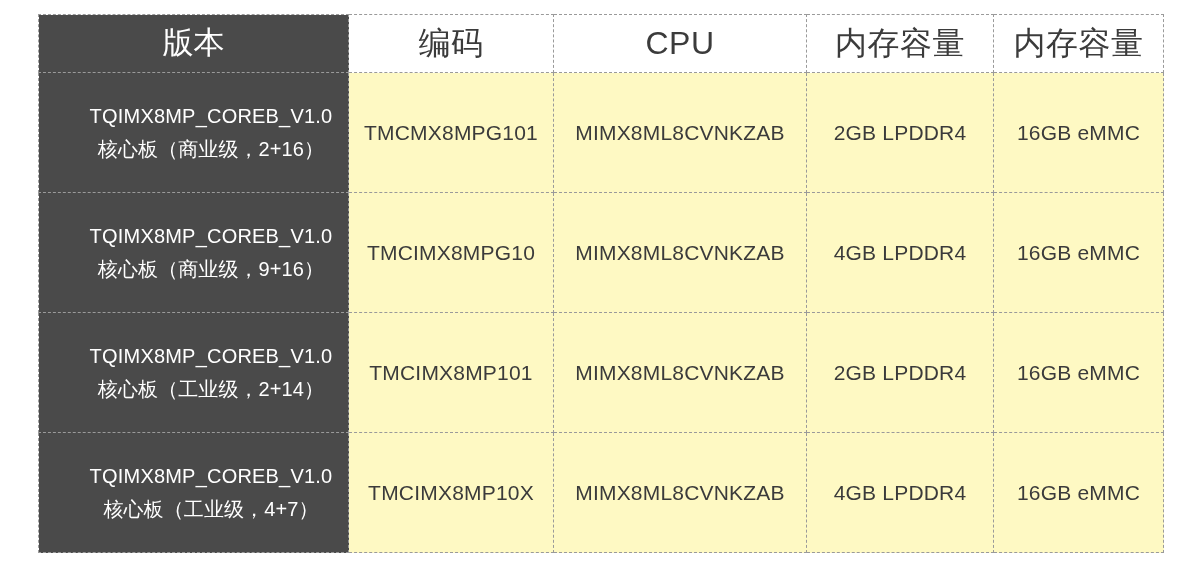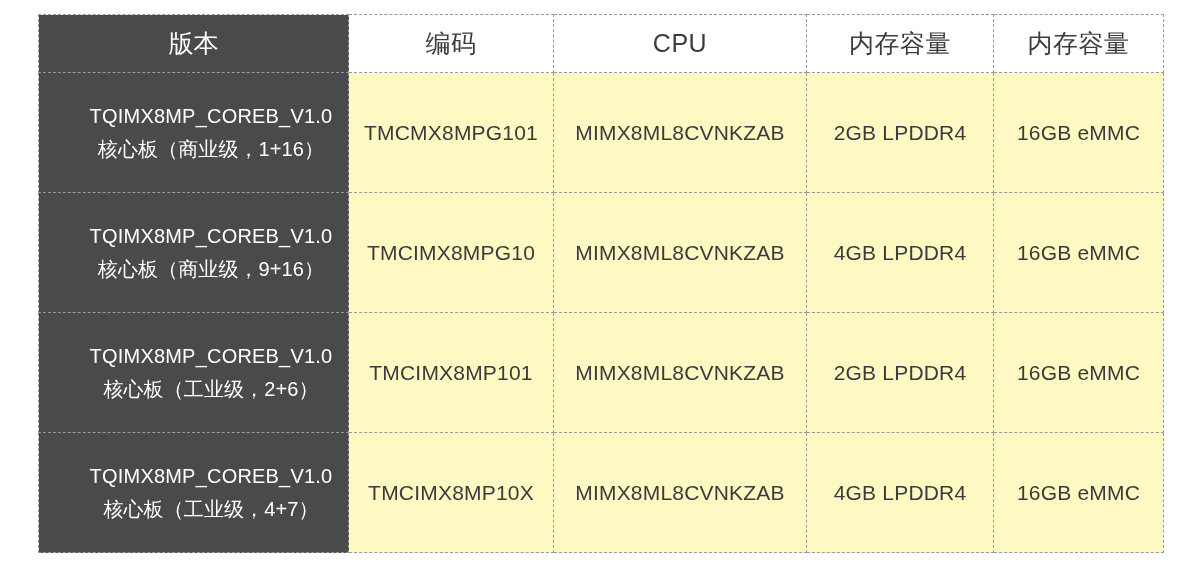--- a/index.html
+++ b/index.html
@@ -61,27 +61,27 @@
     display: block;
     white-space: nowrap;
     padding-left: 35px;
   }
   .cell-version .vline.latin {
     letter-spacing: 0.2px;
   }
 
   
   .header-row .cell-version {
-    font-size: 25px;
+    font-size: 31px;
     line-height: 1.3;
   }
   .header-cell {
     background: #ffffff;
     color: #3b3b3b;
-    font-size: 25px;
+    font-size: 32px;
     line-height: 1.3;
     letter-spacing: 0.5px;
   }
 
   
   .cell-data {
     background: #fef9c3;
     color: #3b3b3b;
     font-size: 21px;
     line-height: 1.4;
@@ -110,41 +110,41 @@
         <th class="header-cell">编码</th>
         <th class="header-cell">CPU</th>
         <th class="header-cell">内存容量</th>
         <th class="header-cell">内存容量</th>
       </tr>
     </thead>
     <tbody>
       <tr class="body-row">
         <td class="cell-version">
           <span class="vline latin">TQIMX8MP_COREB_V1.0</span>
-          <span class="vline">核心板（商业级，1+16）</span>
+          <span class="vline">核心板（商业级，2+16）</span>
         </td>
         <td class="cell-data">TMCMX8MPG101</td>
         <td class="cell-data">MIMX8ML8CVNKZAB</td>
         <td class="cell-data">2GB LPDDR4</td>
         <td class="cell-data">16GB eMMC</td>
       </tr>
       <tr class="body-row">
         <td class="cell-version">
           <span class="vline latin">TQIMX8MP_COREB_V1.0</span>
           <span class="vline">核心板（商业级，9+16）</span>
         </td>
         <td class="cell-data">TMCIMX8MPG10</td>
         <td class="cell-data">MIMX8ML8CVNKZAB</td>
         <td class="cell-data">4GB LPDDR4</td>
         <td class="cell-data">16GB eMMC</td>
       </tr>
       <tr class="body-row">
         <td class="cell-version">
           <span class="vline latin">TQIMX8MP_COREB_V1.0</span>
-          <span class="vline">核心板（工业级，2+6）</span>
+          <span class="vline">核心板（工业级，2+14）</span>
         </td>
         <td class="cell-data">TMCIMX8MP101</td>
         <td class="cell-data">MIMX8ML8CVNKZAB</td>
         <td class="cell-data">2GB LPDDR4</td>
         <td class="cell-data">16GB eMMC</td>
       </tr>
       <tr class="body-row">
         <td class="cell-version">
           <span class="vline latin">TQIMX8MP_COREB_V1.0</span>
           <span class="vline">核心板（工业级，4+7）</span>

